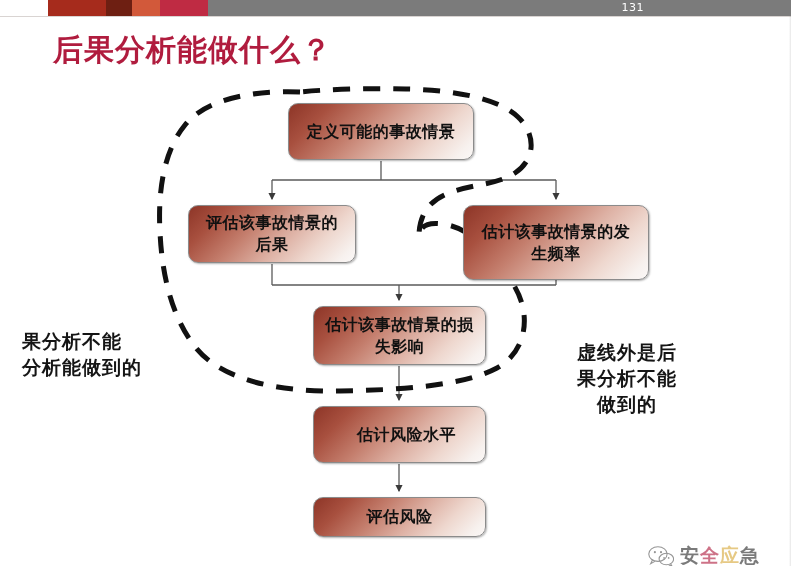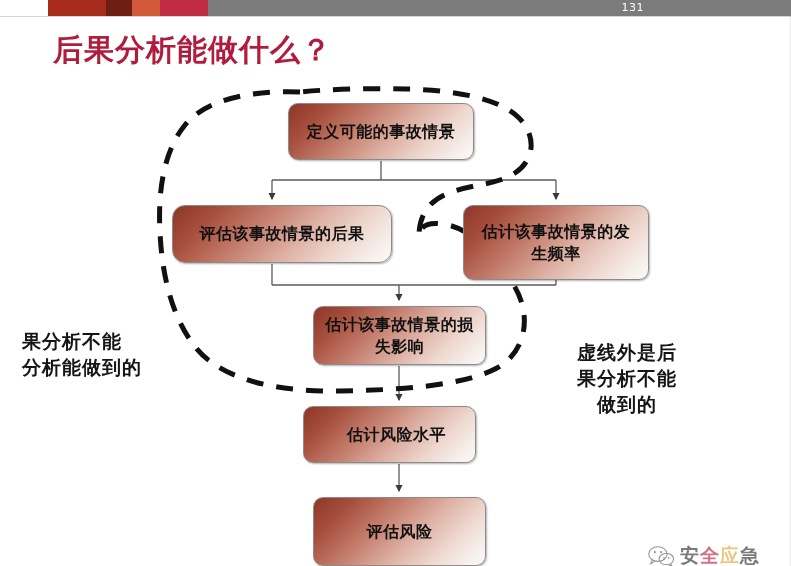--- a/index.html
+++ b/index.html
@@ -50,25 +50,25 @@
     font-weight:bold;
     font-size:16px;
     line-height:22px;
     letter-spacing:.5px;
     box-sizing:border-box;
     padding:2px 10px;
   }
   .box span{display:block;width:100%;}
 
   #box1{left:288px;top:103px;width:186px;height:57px;}
-  #box2{left:172px;top:205px;width:220px;height:58px;border-radius:13px;}
+  #box2{left:188px;top:205px;width:168px;height:58px;}
   #box3{left:463px;top:205px;width:186px;height:75px;}
   #box4{left:313px;top:306px;width:173px;height:59px;}
-  #box5{left:303px;top:406px;width:173px;height:57px;padding-left:24px;}
-  #box6{left:313px;top:497px;width:173px;height:69px;}
+  #box5{left:313px;top:406px;width:173px;height:57px;padding-left:24px;}
+  #box6{left:313px;top:497px;width:173px;height:40px;}
 
   
   #wires{position:absolute;left:0;top:0;width:791px;height:566px;}
 
   
   .note{
     position:absolute;
     font-size:19px;line-height:26px;font-weight:bold;
     color:#151515;letter-spacing:1px;
     font-family:"DejaVu Sans","Liberation Sans",sans-serif;

